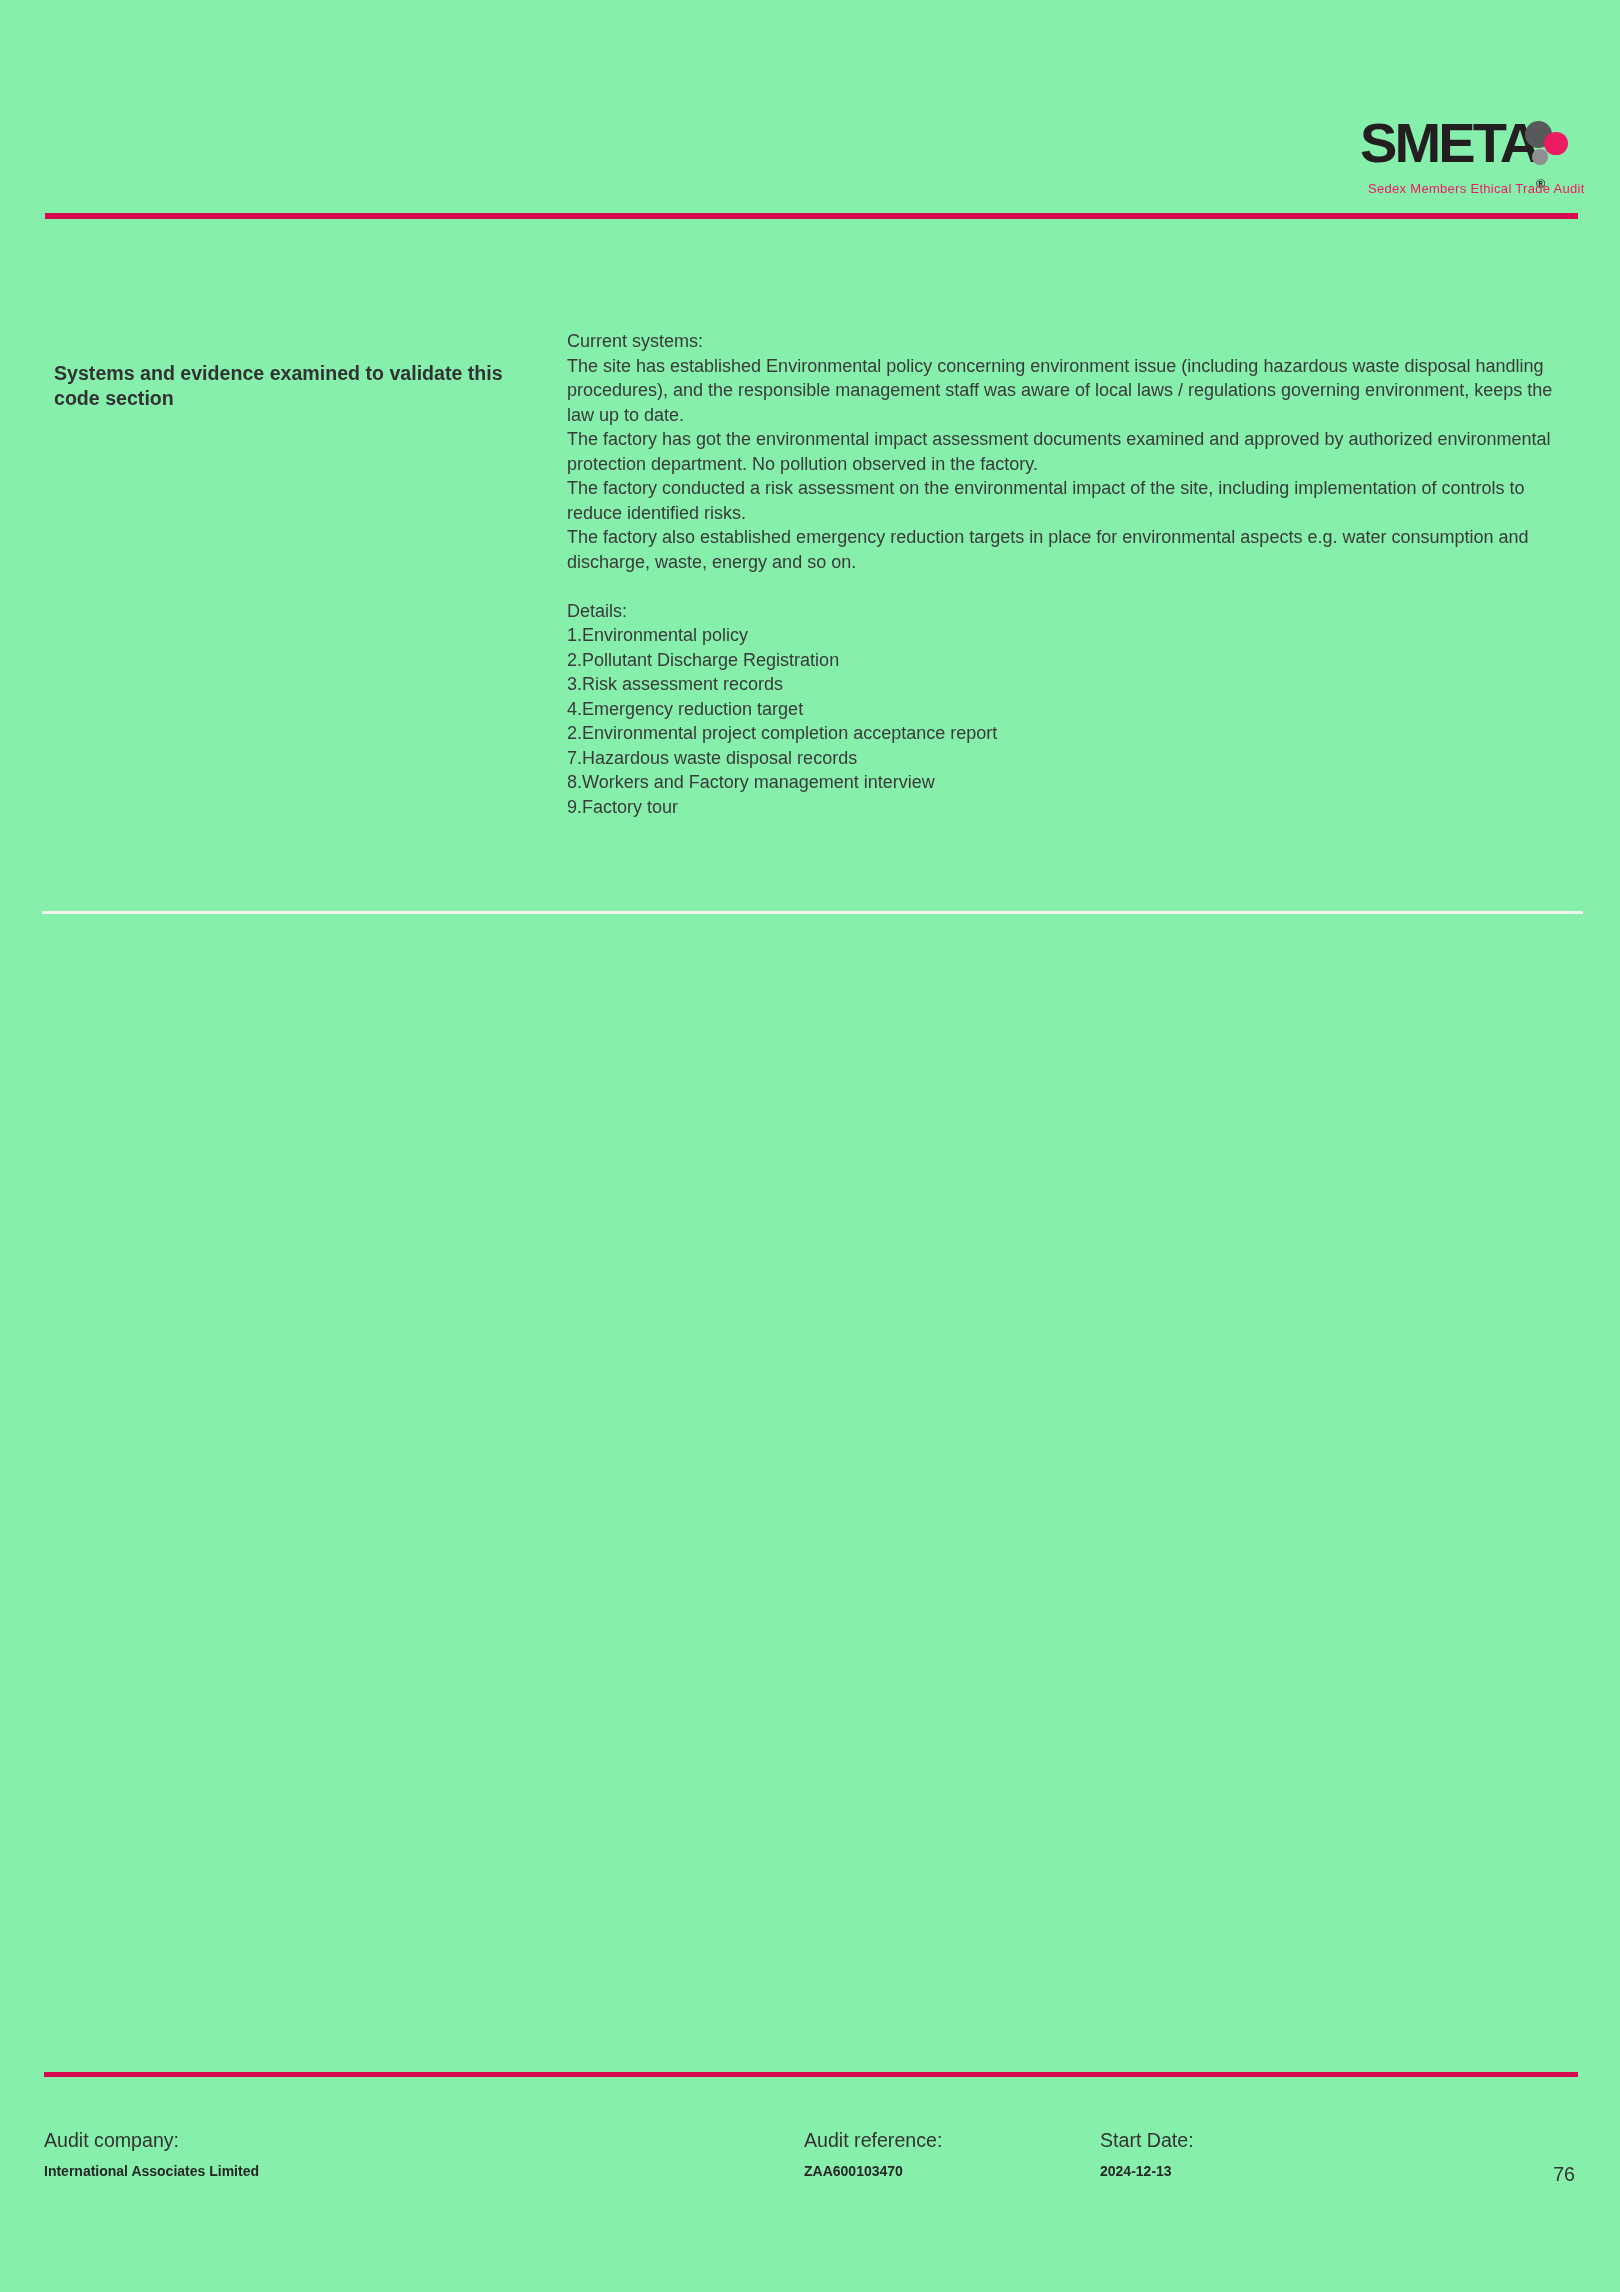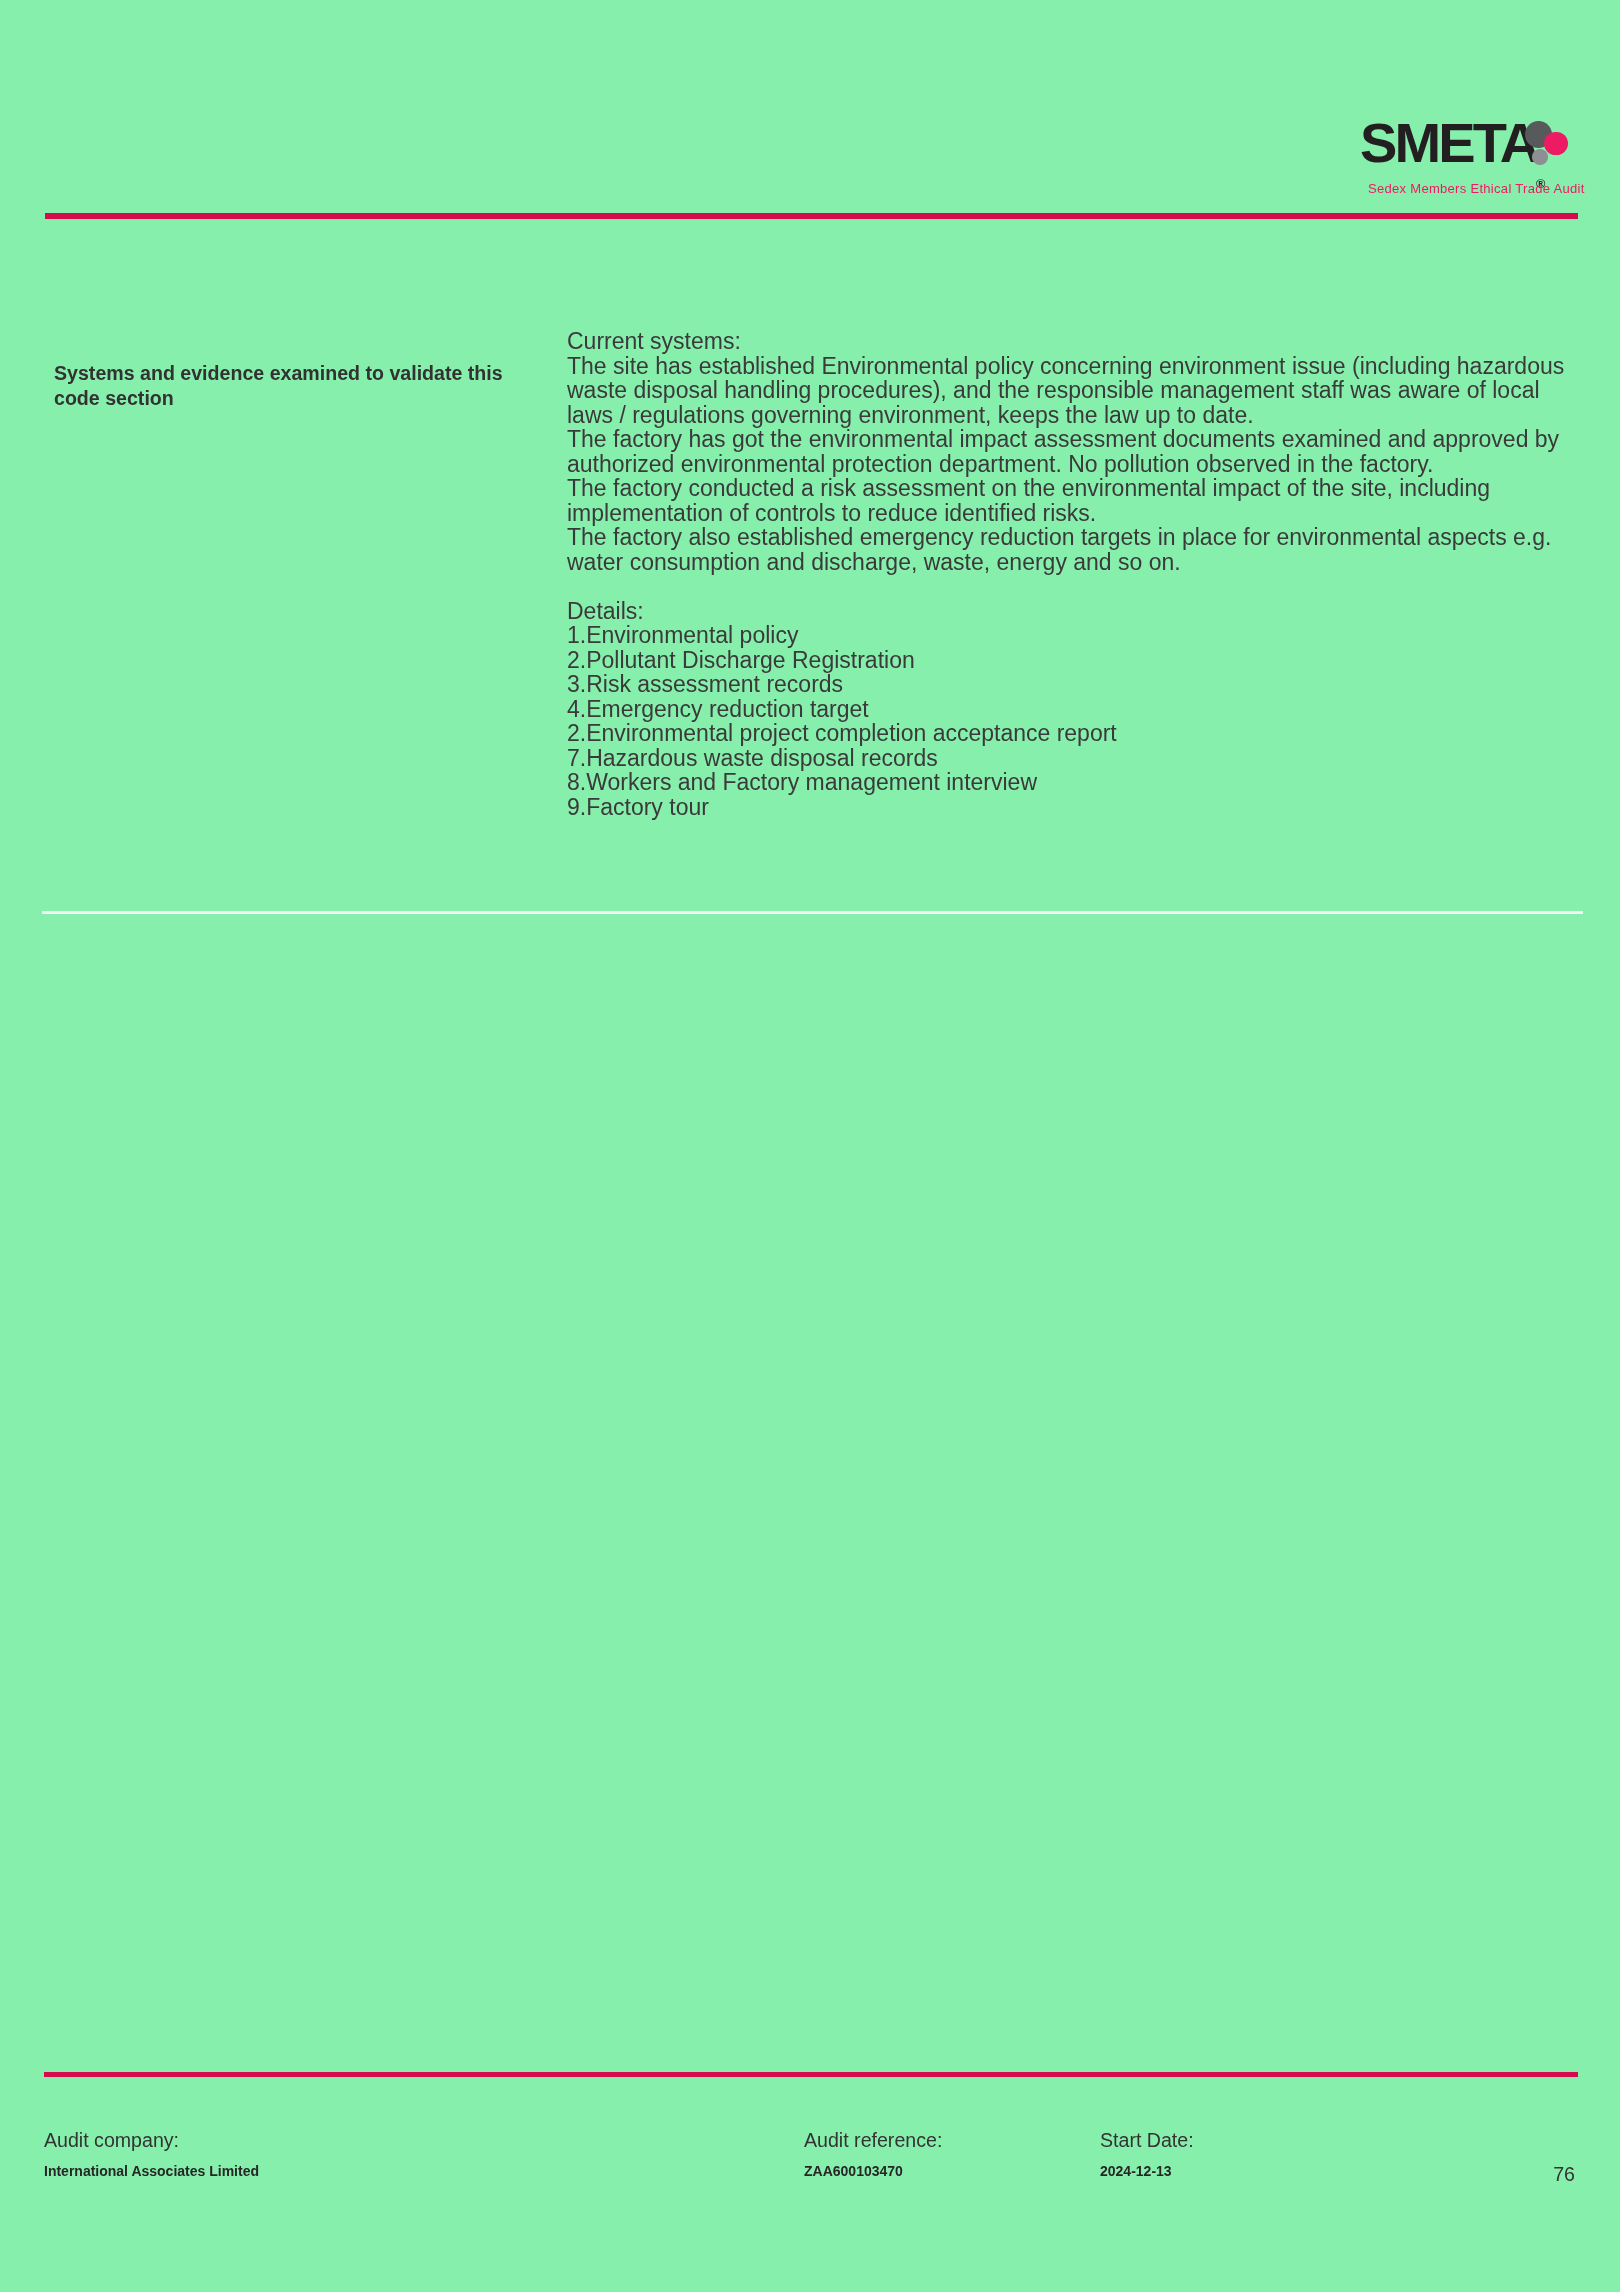--- a/index.html
+++ b/index.html
@@ -38,21 +38,21 @@
     background:#d60a4c;
   }
 
   
   .section-label{
     position:absolute;left:54px;top:329px;width:470px;
     font-size:19.6px;font-weight:bold;line-height:24.5px;color:#323232;margin-top:32px;
   }
   .section-body{
     position:absolute;left:567px;top:329px;width:1014px;
-    font-size:23px;line-height:24.5px;color:#3a3a3a;
+    font-size:18px;line-height:24.5px;color:#3a3a3a;
   }
   .rc-line{margin:0;padding:0;}
   .details-heading{margin-top:24.5px;}
 
   .divider{
     position:absolute;left:42px;top:911px;width:1541px;height:2.9px;
     background:#f3f3f3;
   }
 
   

